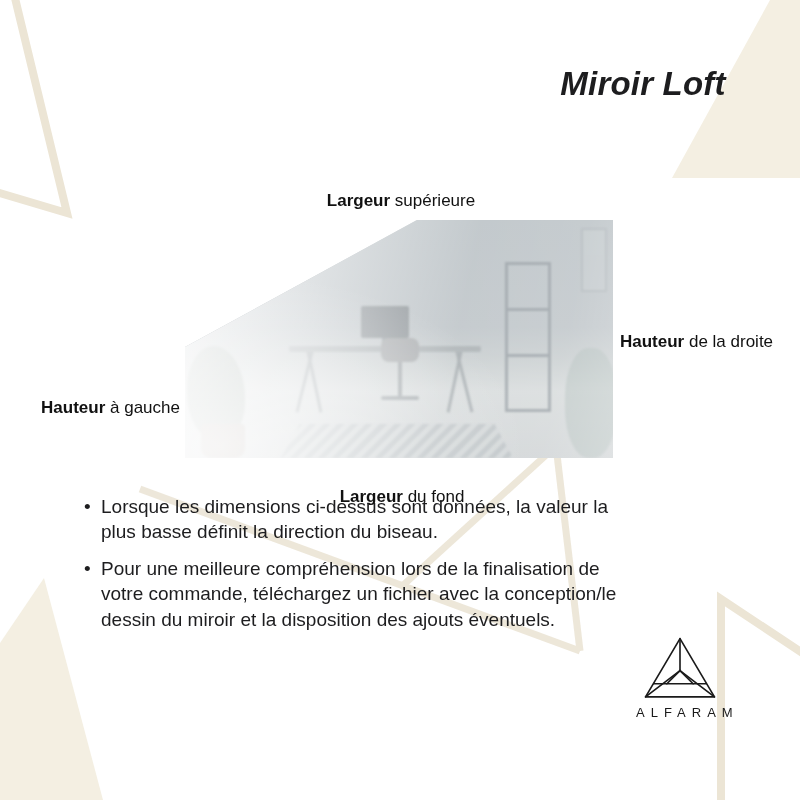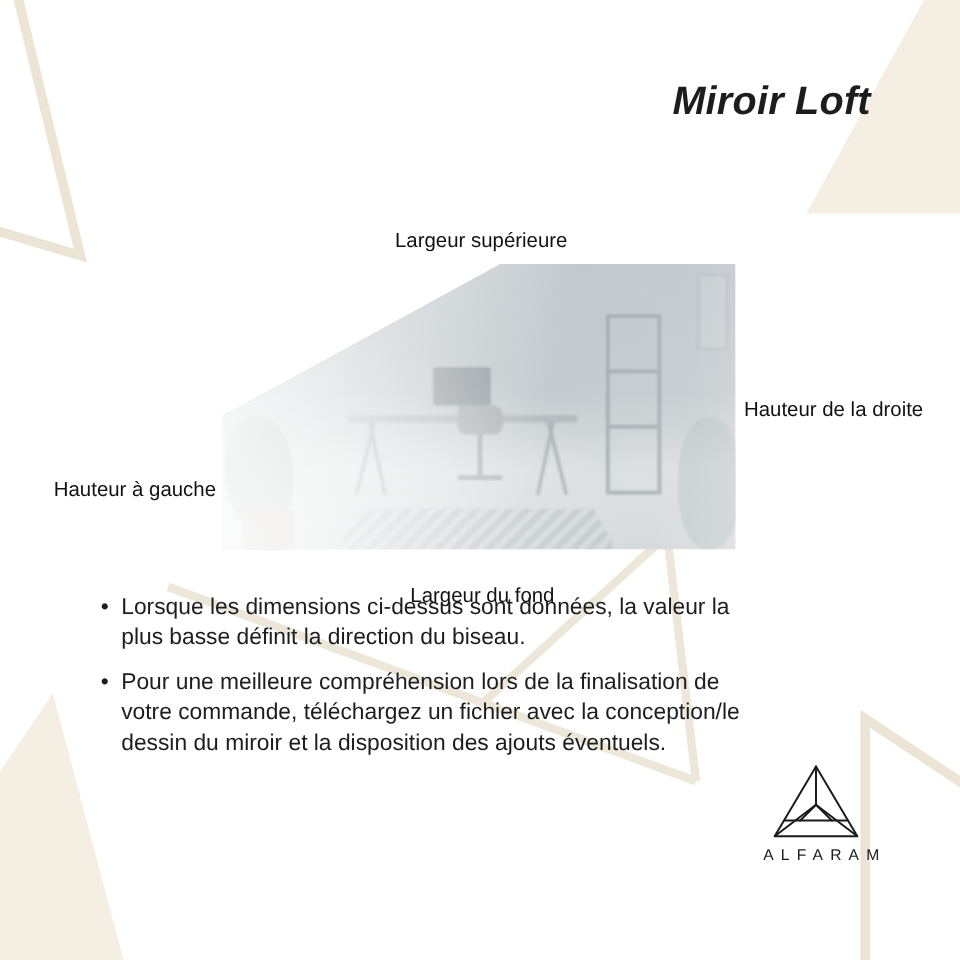--- a/index.html
+++ b/index.html
@@ -62,21 +62,21 @@
     position: absolute; inset: 0;
     background:
       radial-gradient(ellipse at 8% 95%, rgba(255,255,255,.65), rgba(255,255,255,0) 55%),
       linear-gradient(102deg,
         rgba(255,255,255,.9) 0%, rgba(255,255,255,.62) 30%,
         rgba(255,255,255,.3) 62%, rgba(255,255,255,.34) 85%, rgba(255,255,255,.48) 100%);
   }
 
   
   .dim-label { position: absolute; z-index: 3; font-size: 17px; white-space: nowrap; color: #111; }
-  .dim-label .bold { font-weight: 400; }
+  .dim-label .bold { font-weight: 700; }
   .label-top    { left: 401px; top: 191px; transform: translateX(-50%); }
   .label-right  { left: 620px; top: 332px; }
   .label-left   { left: 180px; top: 398px; transform: translateX(-100%); }
   .label-bottom { left: 402px; top: 487px; transform: translateX(-50%); }
 
   
   .notes {
     position: absolute; z-index: 3;
     left: 84px; top: 494px; width: 556px;
     list-style: none;

